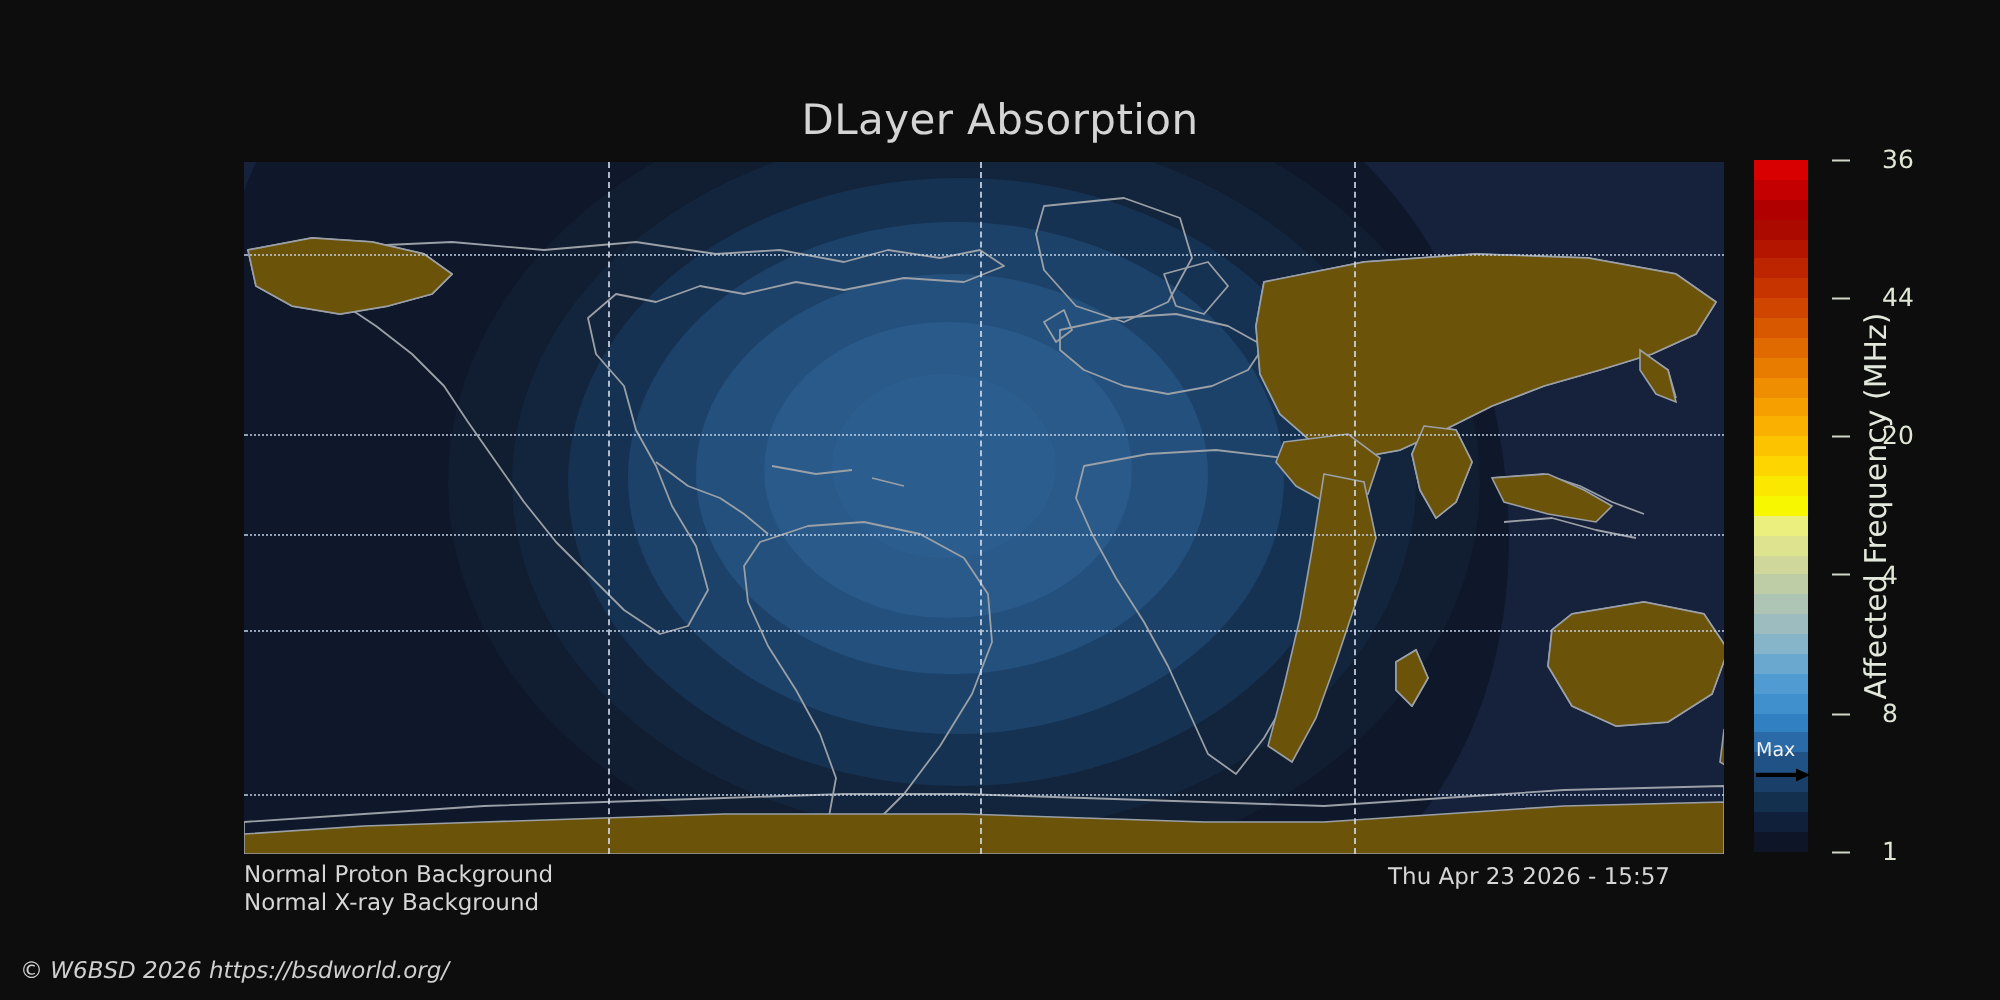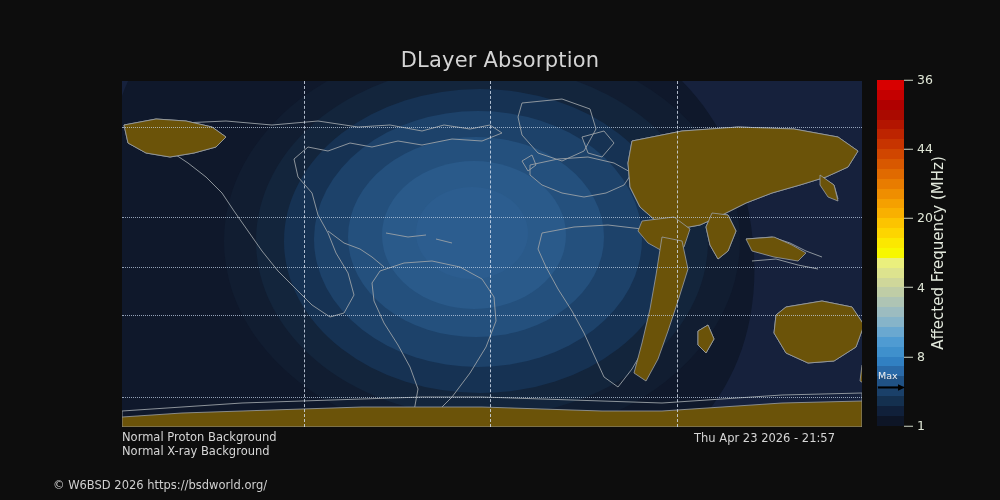--- a/index.html
+++ b/index.html
@@ -18,40 +18,40 @@
 
   
   .gl{position:absolute;pointer-events:none;}
   .gl-h{height:0;border-top:1px dotted rgba(200,215,235,.72);left:0;width:740px;}
   .gl-v{width:0;border-left:1px dashed rgba(215,225,240,.80);top:0;height:346px;}
 
   
   .cbar{position:absolute;left:877px;top:80px;width:27px;height:346px;}
   .cbseg{width:100%;}
   .cbticks{position:absolute;left:904px;top:80px;width:70px;height:346px;}
-  .tick{position:absolute;left:0;display:flex;align-items:center;gap:4px;
+  .tick{position:absolute;left:12px;display:flex;align-items:center;gap:16px;
         transform:translateY(-50%);justify-content:center;}
   .tick .dash{display:block;width:9px;height:1px;background:#cfd8c8;}
   .tick .tlab{font-size:12.5px;color:#dfe6d6;line-height:1;}
   .cblabel{position:absolute;left:925px;top:80px;height:346px;width:26px;
            display:flex;align-items:center;justify-content:center;}
   .cblabel span{white-space:nowrap;transform:rotate(-90deg);font-size:15px;color:#e2e8dc;}
   .maxmark{position:absolute;left:877px;top:371px;width:30px;height:22px;}
   .maxmark .mtxt{position:absolute;left:1px;top:0;font-size:9.5px;color:#f0f0f0;
                  line-height:10px;}
   .maxmark .marrow{position:absolute;left:1px;top:13px;width:28px;height:7px;}
 
   
   .note{position:absolute;font-size:11.5px;color:#d6d6d6;white-space:nowrap;}
   .note1{left:122px;top:430px;}
   .note2{left:122px;top:444px;}
   .stamp{position:absolute;right:138px;top:431px;font-size:11.5px;color:#d6d6d6;
          white-space:nowrap;}
-  .copy{position:absolute;left:10px;top:478px;font-size:11.5px;
-        color:#cfcfcf;white-space:nowrap;margin-left:43px;}
+  .copy{position:absolute;left:10px;top:478px;font-size:11.5px;font-style:italic;
+        color:#cfcfcf;white-space:nowrap;}
 </style>
 </head>
 <body>
 
 <div id="app">
 
   <div class="title">DLayer Absorption</div>
 
   <div class="map-wrap">
     <svg class="map-svg" viewBox="0 0 740 346" preserveAspectRatio="none">
@@ -271,16 +271,16 @@
   <div class="maxmark">
     <div class="mtxt">Max</div>
     <svg class="marrow" viewBox="0 0 28 7">
       <line x1="0" y1="3.5" x2="21" y2="3.5" stroke="#000" stroke-width="2"></line>
       <polygon points="20,0.2 27,3.5 20,6.8" fill="#000"></polygon>
     </svg>
   </div>
 
   <div class="note note2">Normal X-ray Background</div>
   <div class="note note1">Normal Proton Background</div>
-  <div class="stamp">Thu Apr 23 2026 - 21:57</div>
+  <div class="stamp">Thu Apr 23 2026 - 15:57</div>
   <div class="copy">© W6BSD 2026 https://bsdworld.org/</div>
 
 </div>
 
 </body></html>

